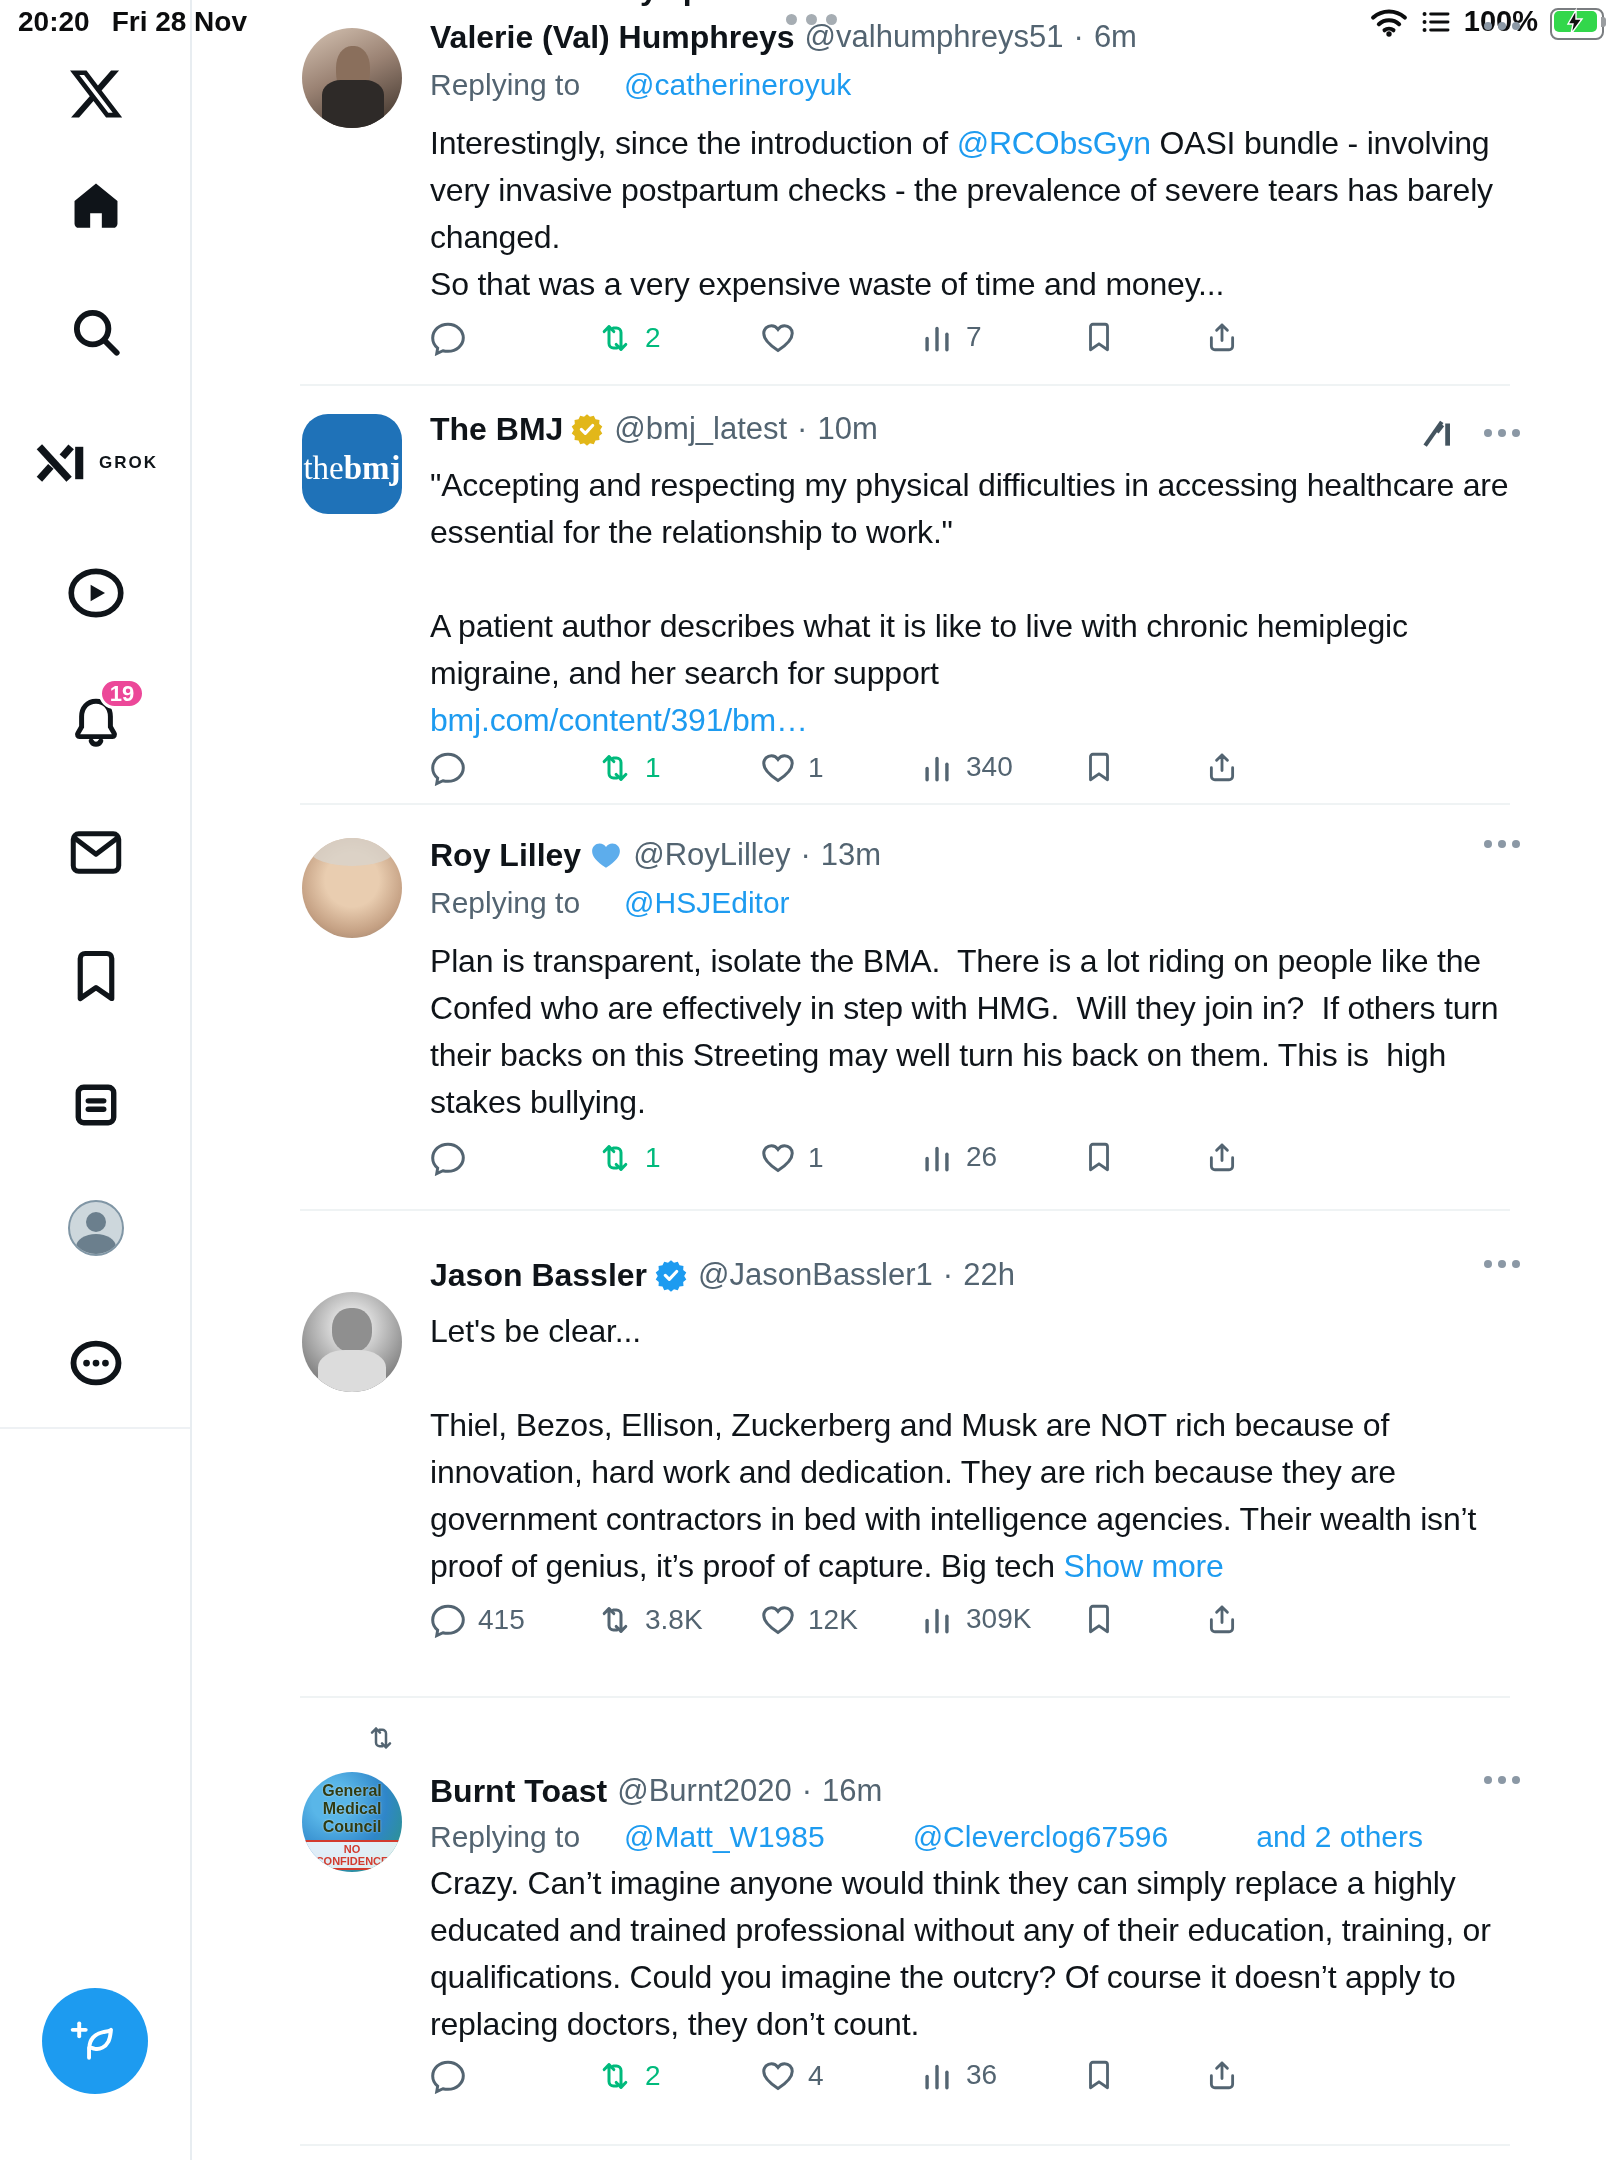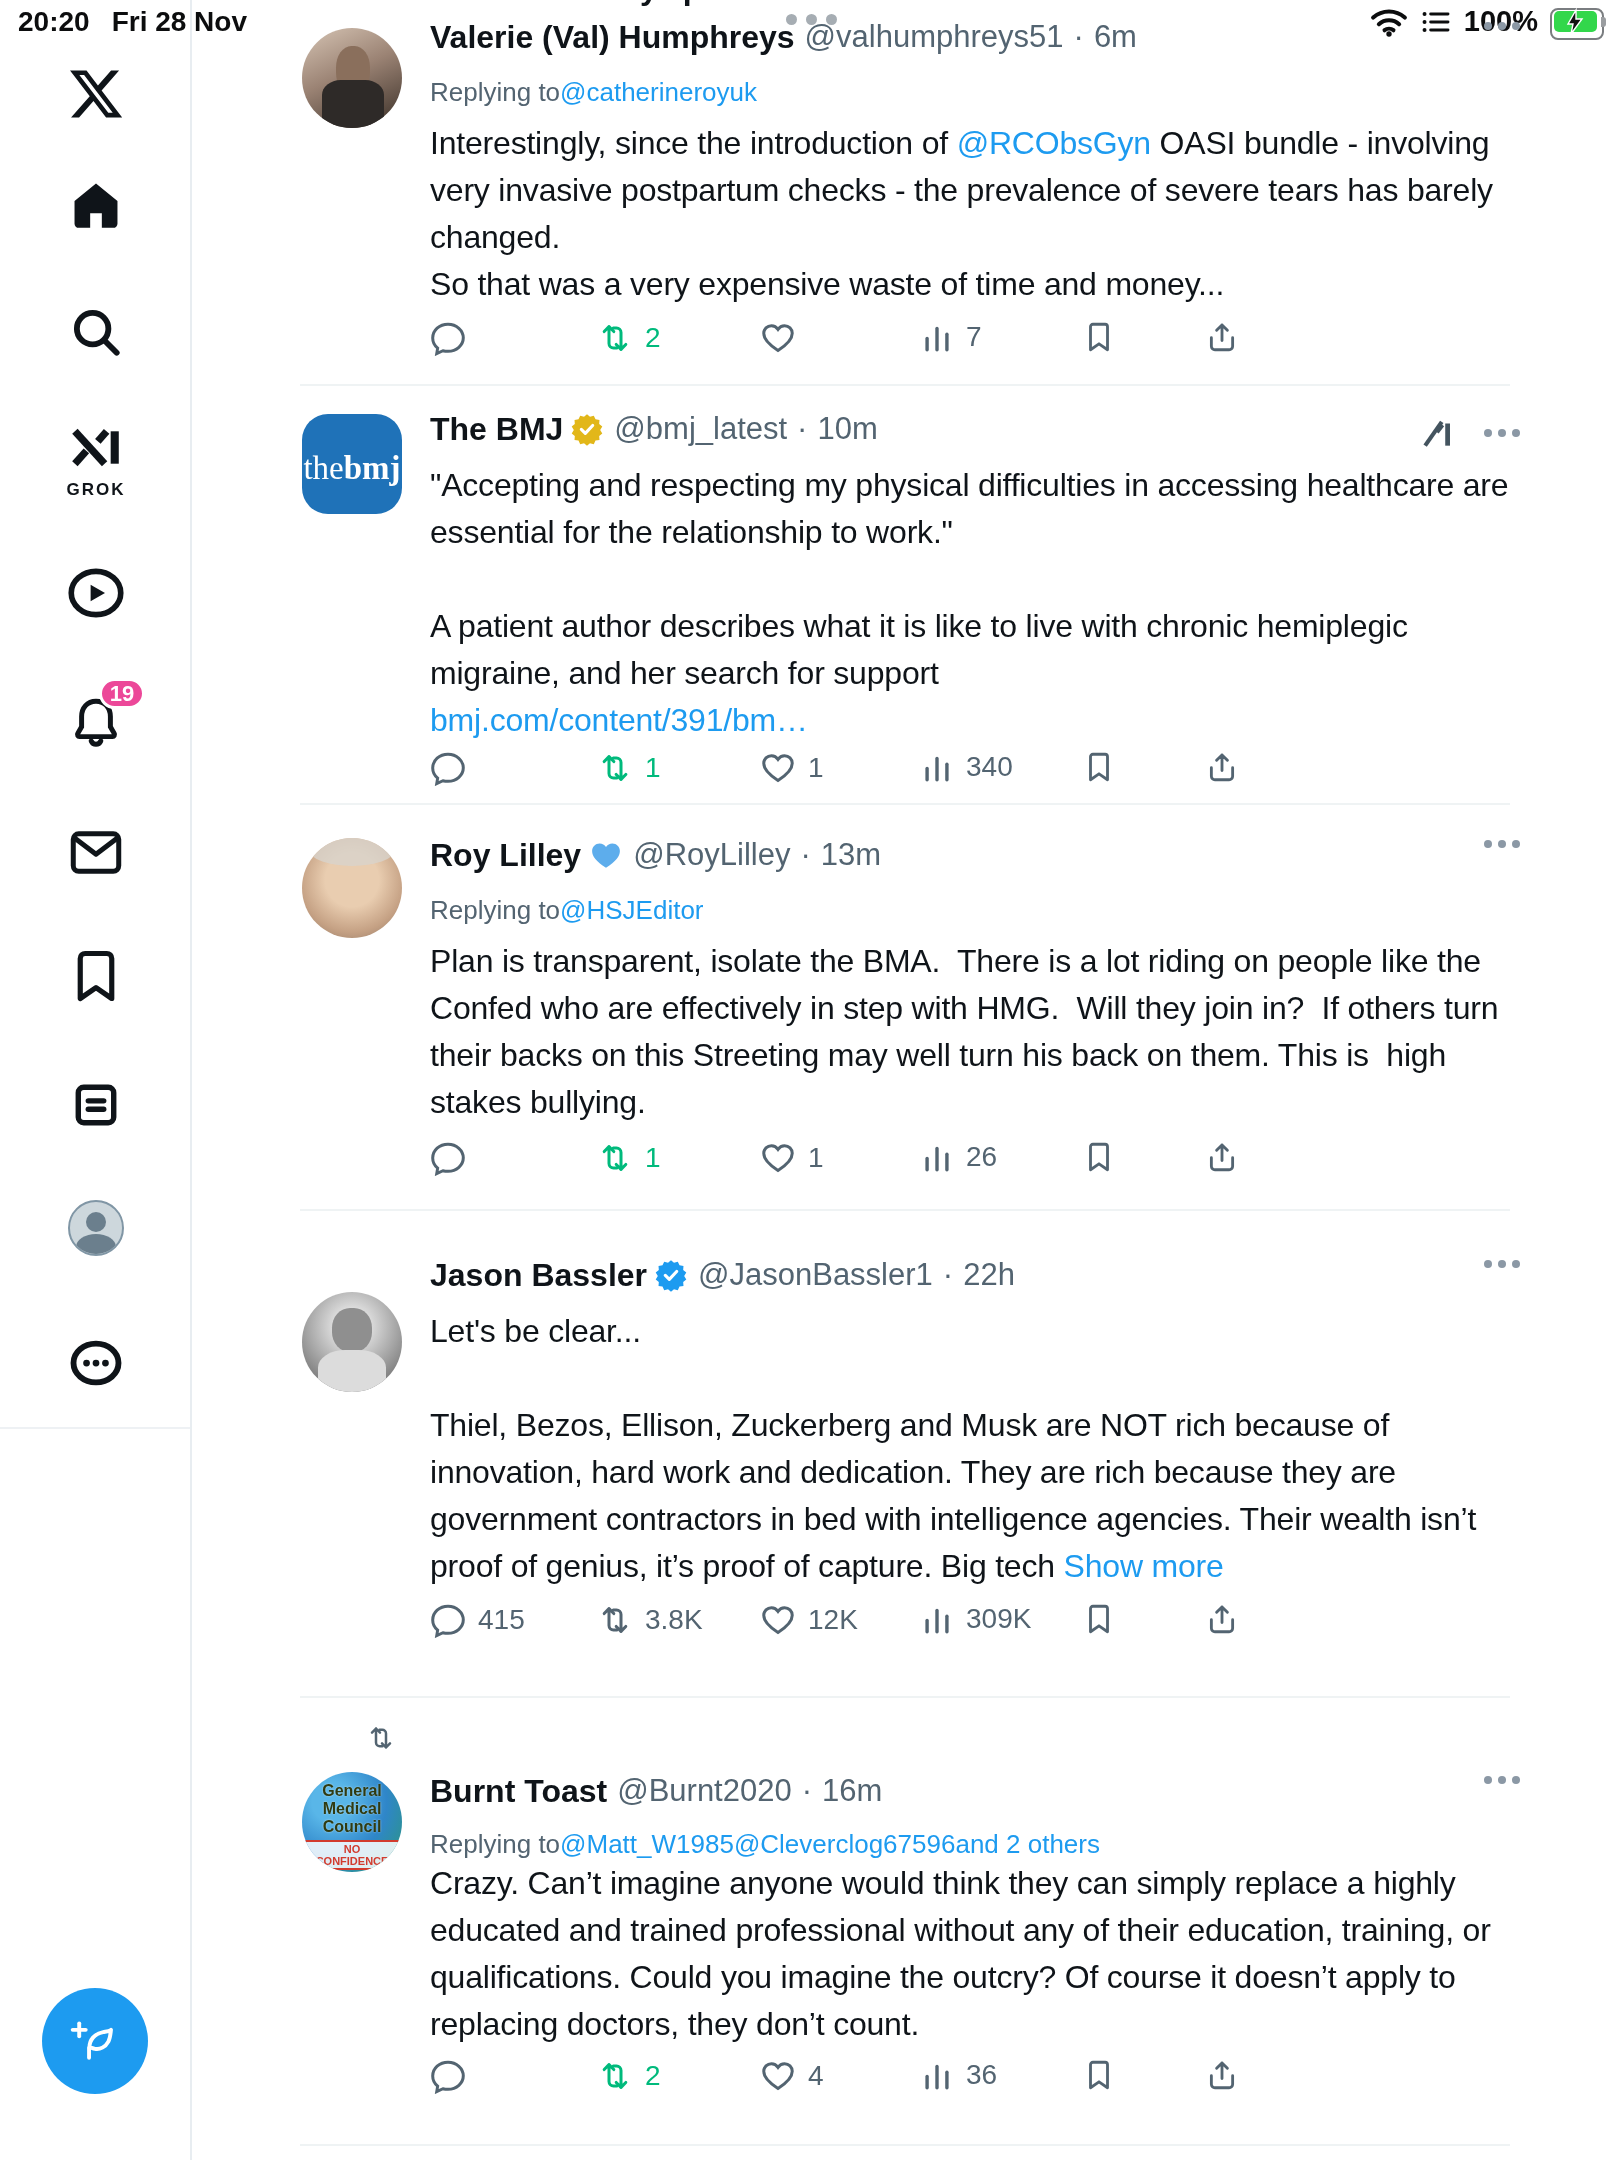--- a/index.html
+++ b/index.html
@@ -17,21 +17,21 @@
   .batt .fill{position:absolute;left:3.5px;top:3.5px;width:43px;height:21px;border-radius:5px;background:#32d74b;}
   .batt .nub{position:absolute;right:0;top:9px;width:5px;height:10px;background:#9a9da0;border-radius:0 3px 3px 0;}
   .batt svg{position:absolute;left:12px;top:0px;}
   
   .clip{position:absolute;left:640px;top:0;width:500px;height:9px;overflow:hidden;}
   .clip span{position:relative;top:-30px;font-weight:700;font-size:32px;letter-spacing:8px;color:#0f1419;}
   
   .sidebar{position:absolute;left:0;top:0;width:190px;height:2160px;border-right:2px solid #e8edf1;}
   .nav{position:absolute;left:96px;transform:translate(-50%,-50%);}
   .sb-split{position:absolute;left:0;top:1427px;width:190px;height:2px;background:#eef1f4;}
-  .grok-wrap{display:flex;flex-direction:column;align-items:center;gap:11px;}
+  .grok-wrap{display:flex;flex-direction:row;align-items:center;gap:11px;}
   .grok-label{font-size:17px;font-weight:700;letter-spacing:2px;color:#0f1419;}
   .bell-wrap{position:relative;}
   .nbadge{position:absolute;right:-22px;top:-16px;min-width:46px;height:31px;border-radius:16px;
           background:#ec4899;color:#fff;font-size:22px;font-weight:700;display:flex;
           align-items:center;justify-content:center;border:3px solid #fff;box-sizing:border-box;}
   .pfp{width:56px;height:56px;border-radius:50%;background:#cdd7dc;border:2px solid #8096a5;
        position:relative;overflow:hidden;box-sizing:border-box;}
   .pfp .head{position:absolute;left:16px;top:10px;width:20px;height:20px;border-radius:50%;background:#6b7f8d;}
   .pfp .bod{position:absolute;left:6px;top:32px;width:40px;height:26px;border-radius:50% 50% 0 0;background:#6b7f8d;}
   .fab{position:absolute;left:42px;top:1988px;width:106px;height:106px;border-radius:50%;
@@ -44,21 +44,21 @@
   .repost{margin-left:64px;display:flex;align-items:center;gap:16px;height:36px;
           font-size:29px;font-weight:700;color:#536471;}
   .hdr{display:flex;align-items:center;height:42px;position:relative;}
   .hdr .nm{font-size:32px;font-weight:700;color:#0f1419;white-space:nowrap;}
   .hdr .hd{font-size:31px;color:#536471;margin-left:10px;white-space:nowrap;}
   .hdr .badge{margin-left:7px;display:flex;align-items:center;}
   .hdr .emoji{margin-left:8px;display:flex;align-items:center;}
   .hdr-right{position:absolute;right:0;top:6px;display:flex;align-items:center;gap:28px;}
   .more{display:flex;gap:6px;align-items:center;}
   .more i{width:8px;height:8px;border-radius:50%;background:#8b98a5;}
-  .replying{margin-top:10px;height:40px;font-size:26px;color:#536471;display:flex;align-items:flex-end;}
+  .replying{margin-top:10px;height:40px;font-size:30px;color:#536471;display:flex;align-items:flex-start;gap:44px;}
   .replying .link{color:#1d9bf0;}
   .body{margin-top:12px;width:1092px;font-size:32px;line-height:47px;letter-spacing:-0.2px;
         color:#0f1419;white-space:pre-wrap;}
   .body .link{color:#1d9bf0;}
   
   .acts{position:relative;height:48px;}
   .act{position:absolute;top:0;display:flex;align-items:center;gap:12px;color:#536471;font-size:28px;}
   .a0{left:0;} .a1{left:167px;} .a2{left:330px;} .a3{left:490px;} .a4{left:652px;} .a5{left:775px;}
   .act.green{color:#00ba7c;}
   .mt10{margin-top:10px;} .mt12{margin-top:12px;} .mt14{margin-top:14px;} .mt6{margin-top:6px;}

